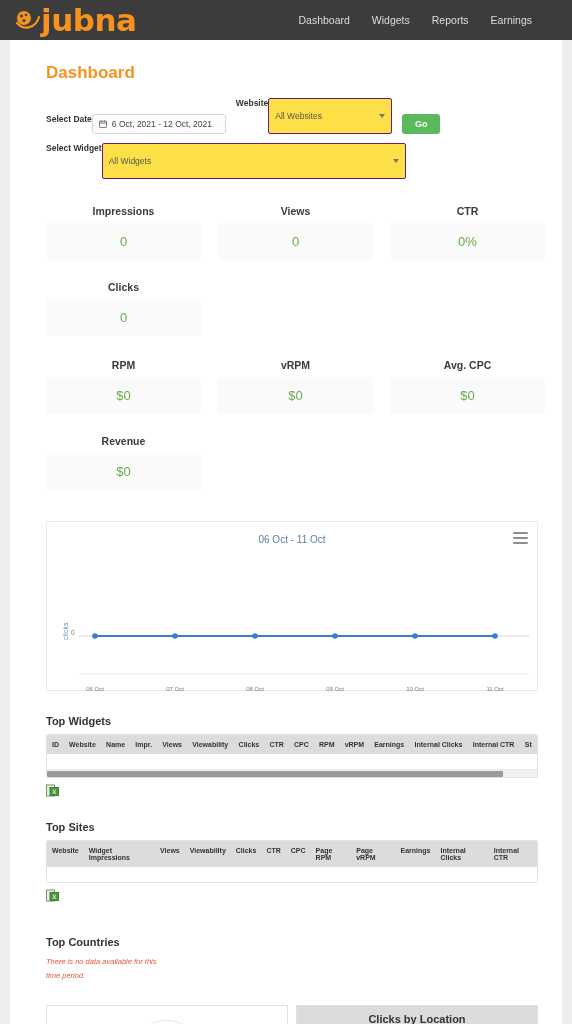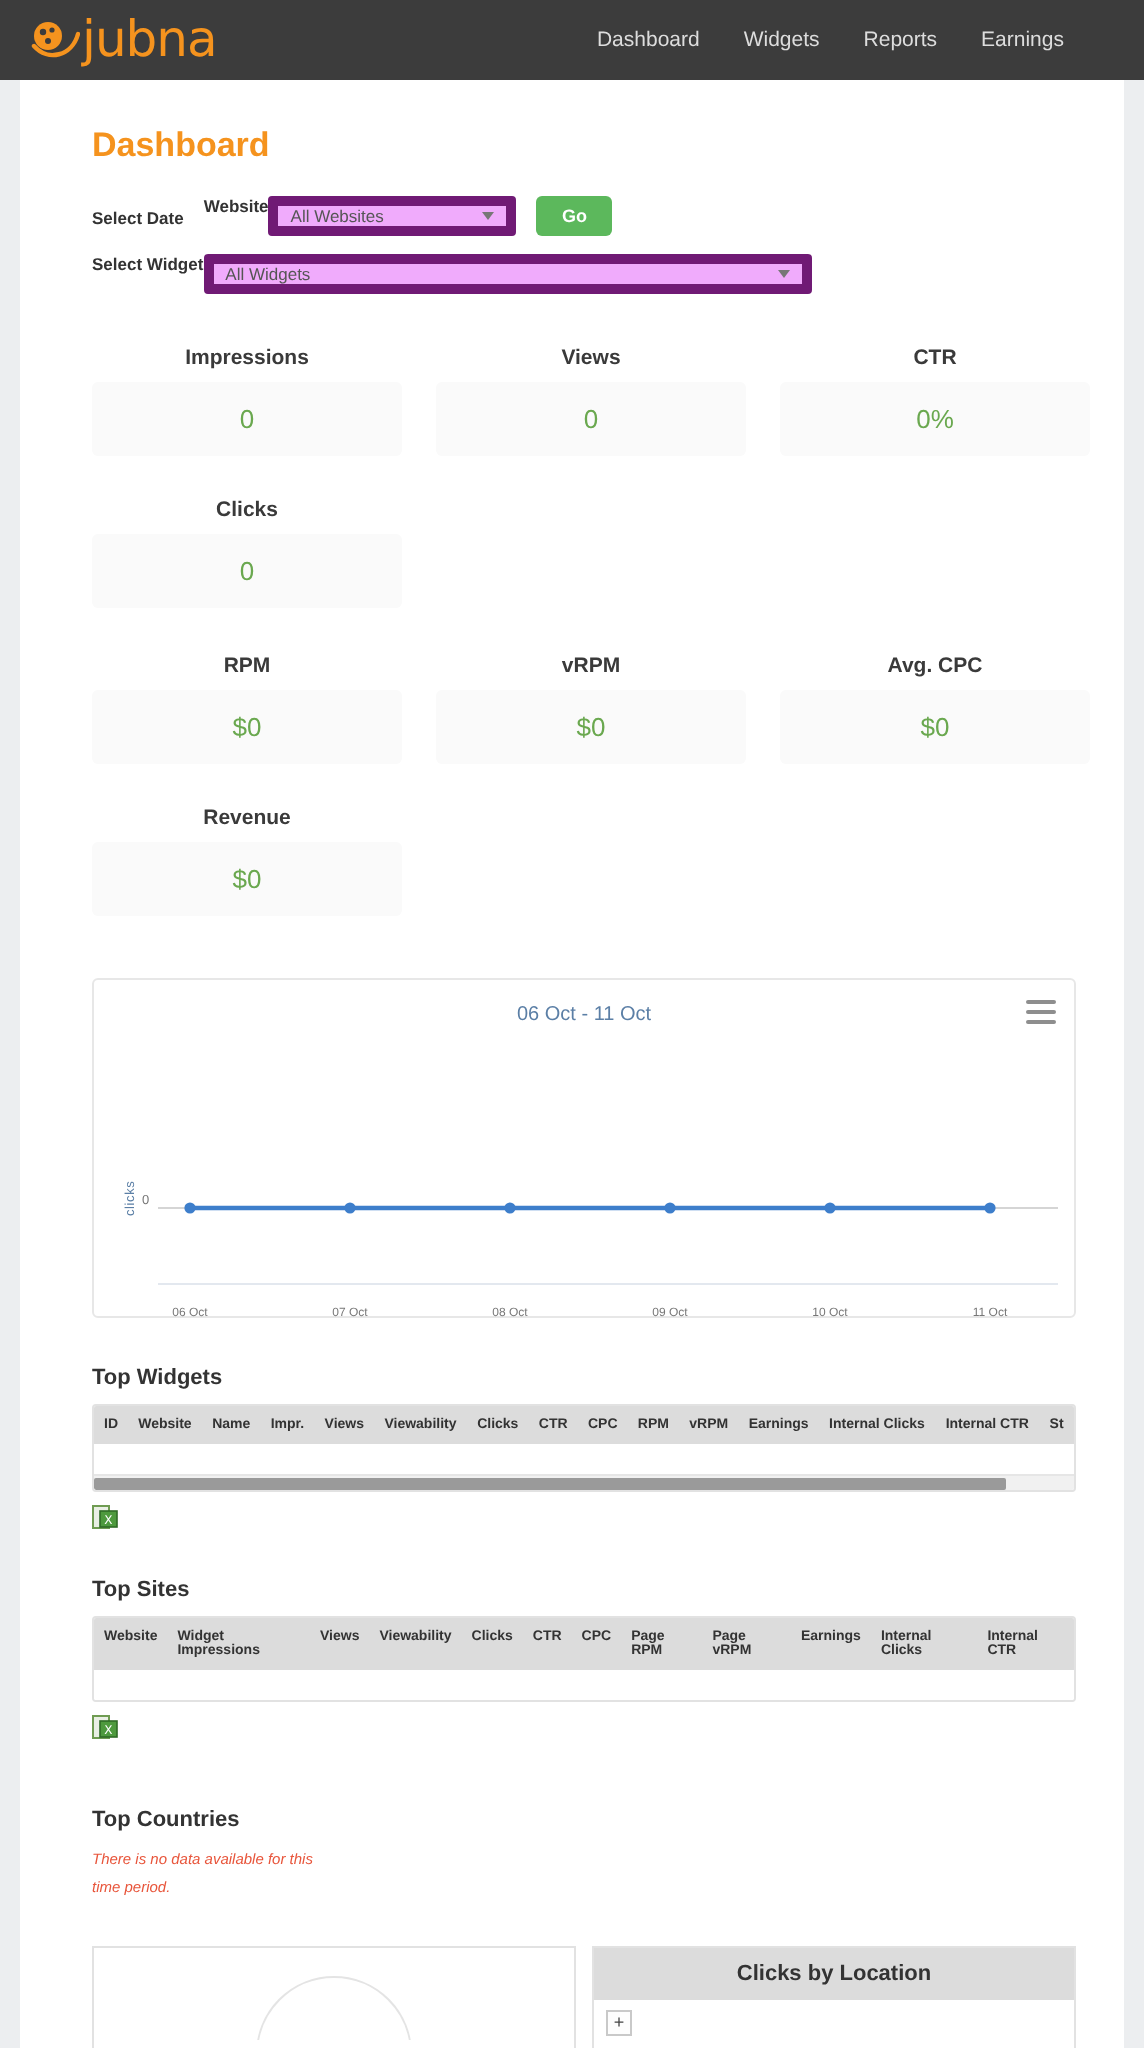--- a/index.html
+++ b/index.html
@@ -22,23 +22,23 @@
     background: #3c3c3c;
     display: flex; align-items: center;
   }
   .logo-wrap {
     display: flex; align-items: center;
     margin-left: 14px; height: 40px;
   }
   .logo-mark { width: 26px; height: 22px; margin-right: 1px; }
   .logo-text {
     color: #f5931e;
-    font-size: 25px;
+    font-size: 31px;
     letter-spacing: -0.5px;
-    font-weight: 400;
+    font-weight: 700;
     line-height: 22px;
     font-family: "DejaVu Sans", sans-serif;
   }
   .nav-links {
     position: absolute; right: 40px; top: 0;
     height: 40px; display: flex; align-items: center; gap: 22px;
   }
   .nav-link {
     color: #ddd; font-size: 10.5px; text-decoration: none; cursor: pointer;
   }
@@ -70,22 +70,22 @@
   .date-input {
     width: 134px; height: 20px;
     background: #fbfbfb;
     border: 1px solid #d6d6d6; border-radius: 3px;
     font-size: 8.5px; color: #444;
     display: flex; align-items: center; padding-left: 6px; gap: 5px;
     cursor: pointer;
   }
   .cal-ico { width: 8px; height: 8px; flex: none; }
   .select {
-    height: 20px; background: #f0abfc;
-    border: 5px solid #701a75; border-radius: 2px;
+    height: 36px; background: #fde047;
+    border: 1px solid #701a75; border-radius: 2px;
     font-size: 8.5px; color: #555;
     display: flex; align-items: center;
     padding: 0 6px; position: relative; cursor: pointer;
   }
   .select .caret {
     position: absolute; right: 6px; top: 50%;
     transform: translateY(-50%);
     border-left: 3px solid transparent; border-right: 3px solid transparent;
     border-top: 4px solid #777;
   }
@@ -240,20 +240,29 @@
   </div>
 
   <div class="sheet">
 
     <div class="page-title">Dashboard</div>
 
     <div class="filters">
       <div class="frow">
         <div class="fgroup">
           <span class="flabel">Select Date</span>
+          <div class="date-input">
+            <svg class="cal-ico" viewBox="0 0 10 10">
+              <rect x="0.5" y="1.5" width="9" height="8" rx="1" fill="none" stroke="#555" stroke-width="1"></rect>
+              <line x1="0.5" y1="3.8" x2="9.5" y2="3.8" stroke="#555" stroke-width="1"></line>
+              <line x1="3" y1="0.5" x2="3" y2="2.3" stroke="#555" stroke-width="1"></line>
+              <line x1="7" y1="0.5" x2="7" y2="2.3" stroke="#555" stroke-width="1"></line>
+            </svg>
+            <span>6 Oct, 2021 - 12 Oct, 2021</span>
+          </div>
         </div>
         <div class="fgroup">
           <span class="flabel">Website</span>
           <div class="select sel-website">
             <span>All Websites</span>
             <span class="caret"></span>
           </div>
         </div>
         <button class="go-btn">Go</button>
       </div>

